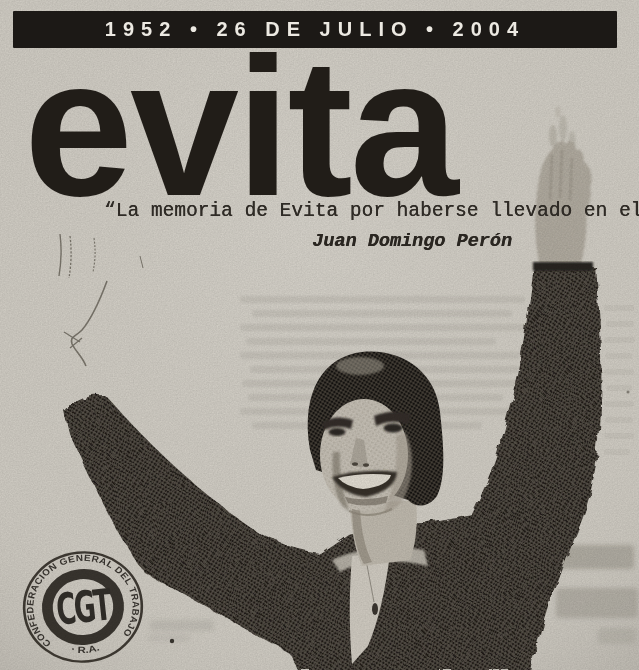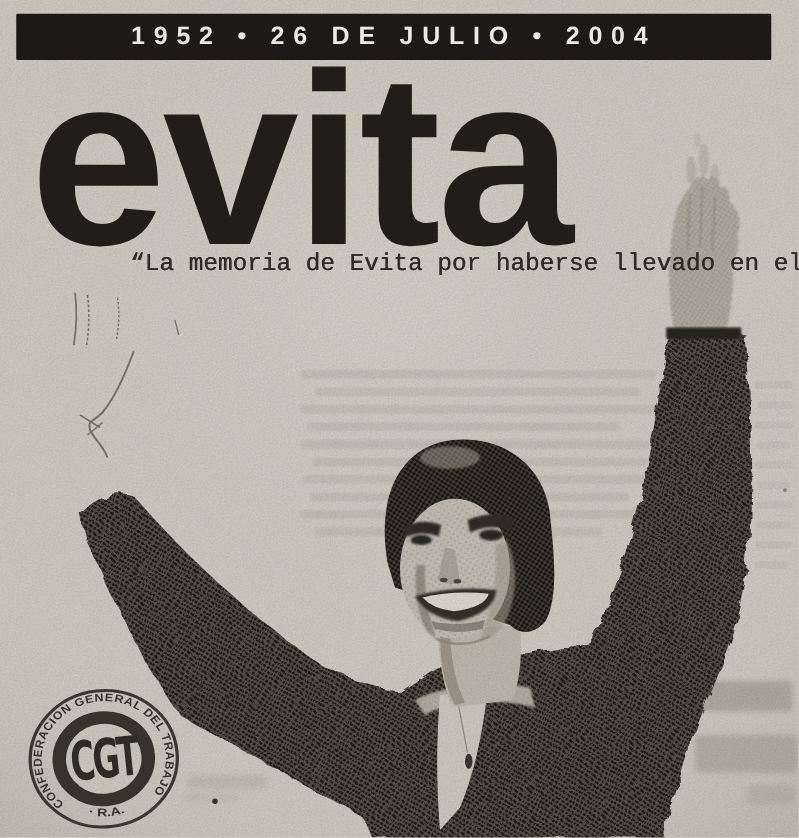--- a/index.html
+++ b/index.html
@@ -178,15 +178,16 @@
   </svg>
 
   <div class="banner">
     <span>1952 • 26 DE JULIO • 2004</span>
   </div>
 
   <h1 class="masthead">evita</h1>
 
   <div class="quote">
     <div class="ln">“La memoria de Evita por haberse llevado en el pecho</div>
+    <div class="attrib">Juan Domingo Perón</div>
   </div>
 
 </div>
 
 </body></html>

